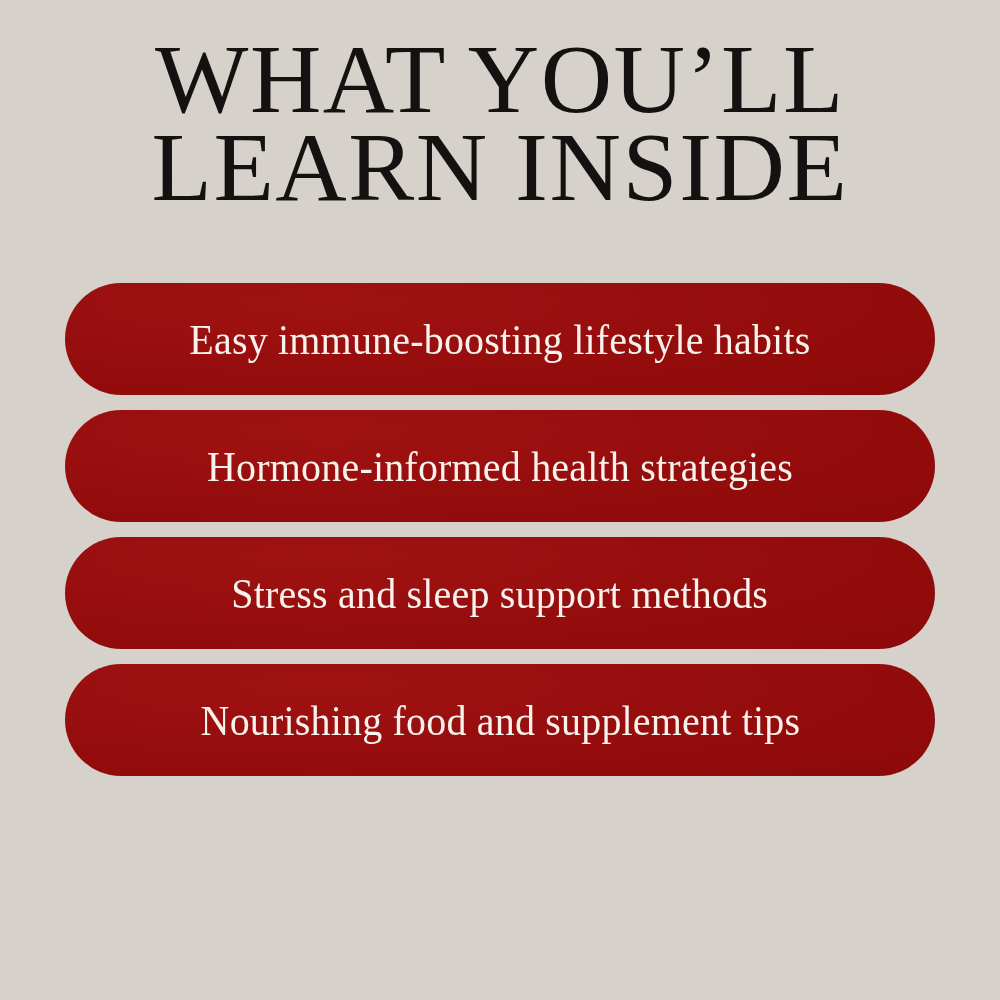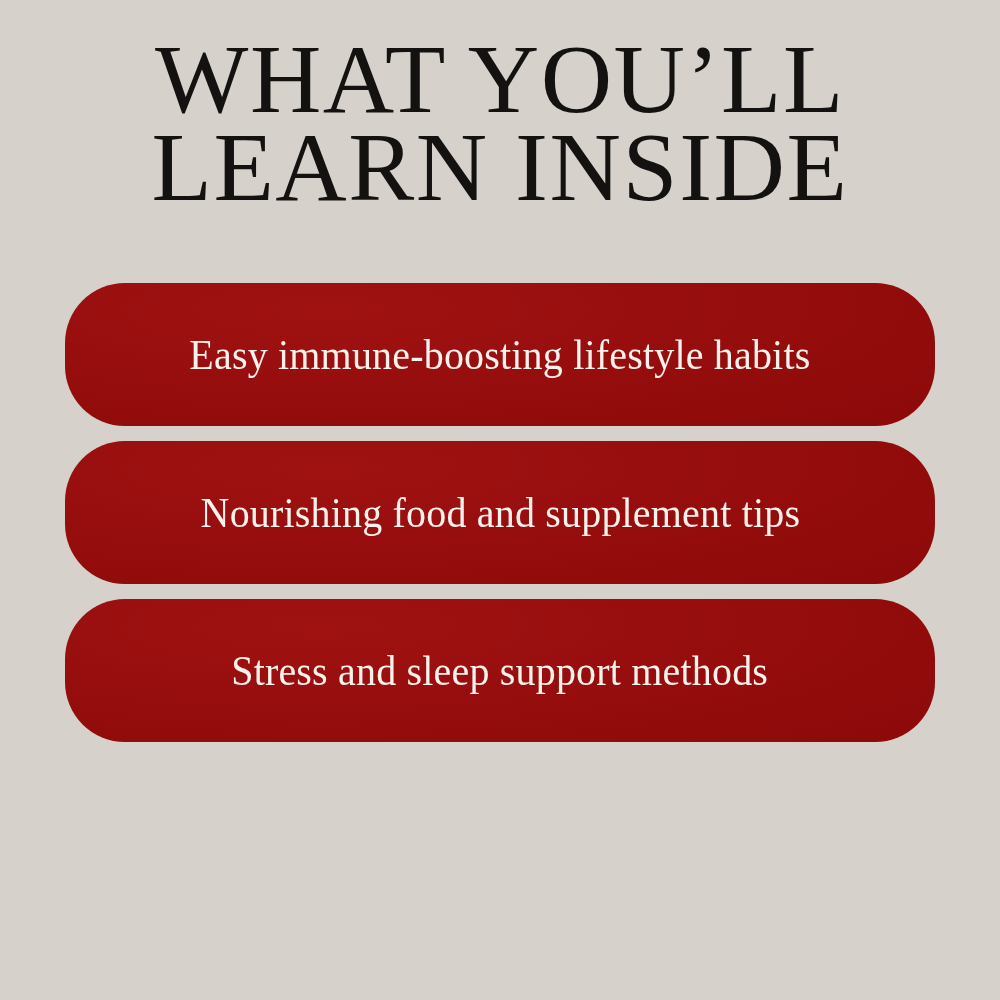--- a/index.html
+++ b/index.html
@@ -51,21 +51,21 @@
     top: 283px;
     left: 65px;
     width: 870px;
     display: flex;
     flex-direction: column;
     gap: 15px;
   }
 
   .pill {
     position: relative;
-    height: 143px;
+    height: 112px;
     border-radius: 60px;
     background: #960d0d;
     background-image: radial-gradient(120% 150% at 30% 18%, #a01212 0%, #940c0c 48%, #880808 100%);
     display: flex;
     align-items: center;
     justify-content: center;
     box-sizing: border-box;
     padding: 0 46px;
     overflow: hidden;
   }
@@ -93,24 +93,27 @@
     <span class="hline">WHAT YOU’LL</span>
     <span class="hline">LEARN INSIDE</span>
   </div>
 
   <div class="pill-list">
 
     <div class="pill">
       <span class="pill-label">Easy immune-boosting lifestyle habits</span>
     </div>
 
-
     <div class="pill">
-      <span class="pill-label">Nourishing food and supplement tips</span>
+      <span class="pill-label">Hormone-informed health strategies</span>
     </div>
 
     <div class="pill">
       <span class="pill-label">Stress and sleep support methods</span>
+    </div>
+
+    <div class="pill">
+      <span class="pill-label">Nourishing food and supplement tips</span>
     </div>
 
 
   </div>
 </div>
 
 </body></html>

